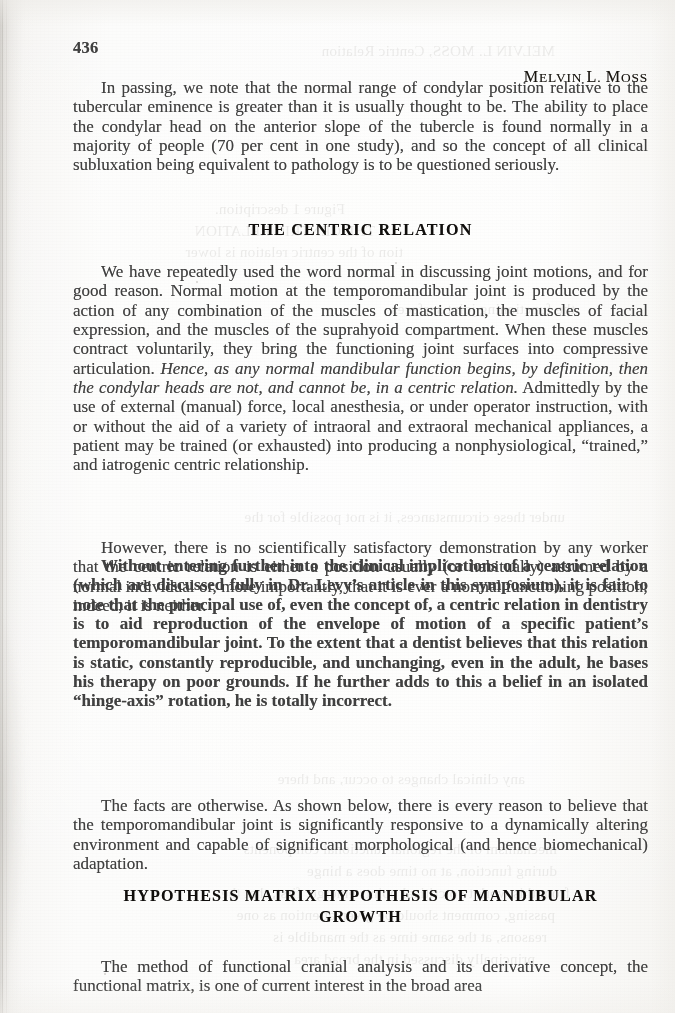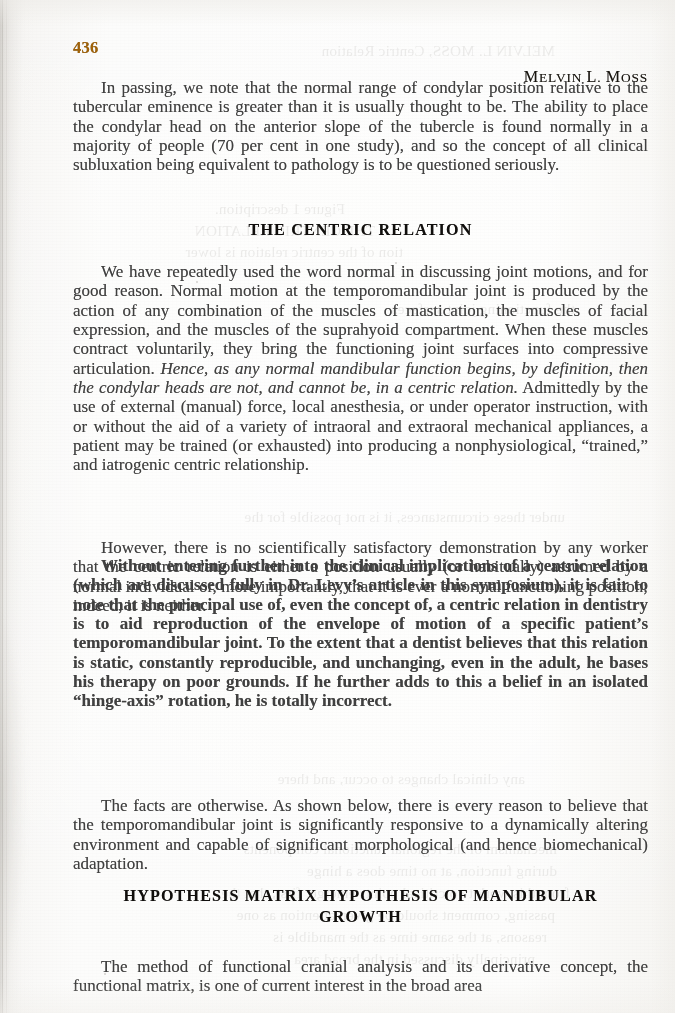--- a/index.html
+++ b/index.html
@@ -127,21 +127,21 @@
     width: 575px;
     height: 22px;
   }
   .folio {
     position: absolute;
     left: 0;
     top: 0;
     font-weight: bold;
     font-size: 16.5px;
     letter-spacing: .2px;
-    color: #a16207;
+    color: #404040;
   }
   .runhead-title {
     position: absolute;
     right: 0;
     top: 2px;
     font-size: 13.4px;
     letter-spacing: .85px;
     color: #18150f;
     margin-top: 28px;
   }

